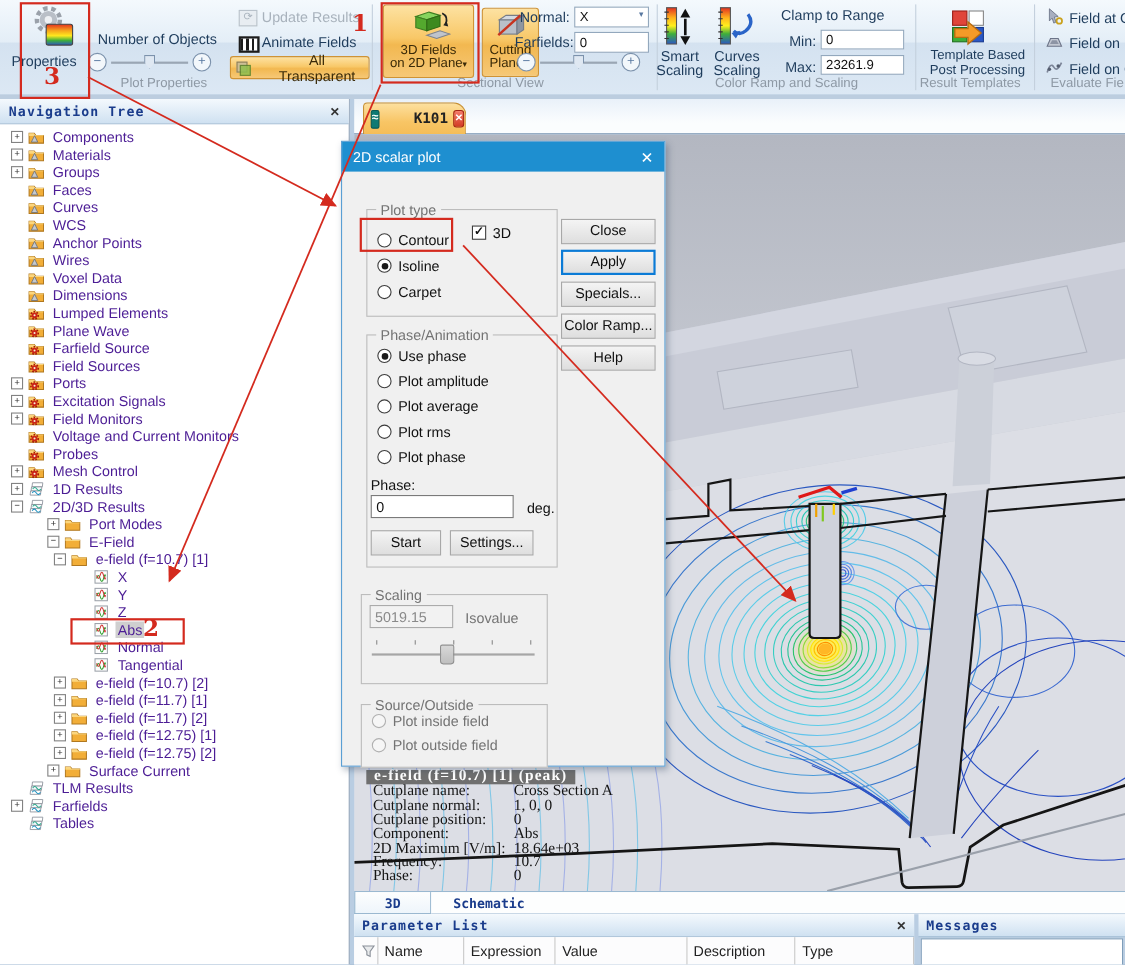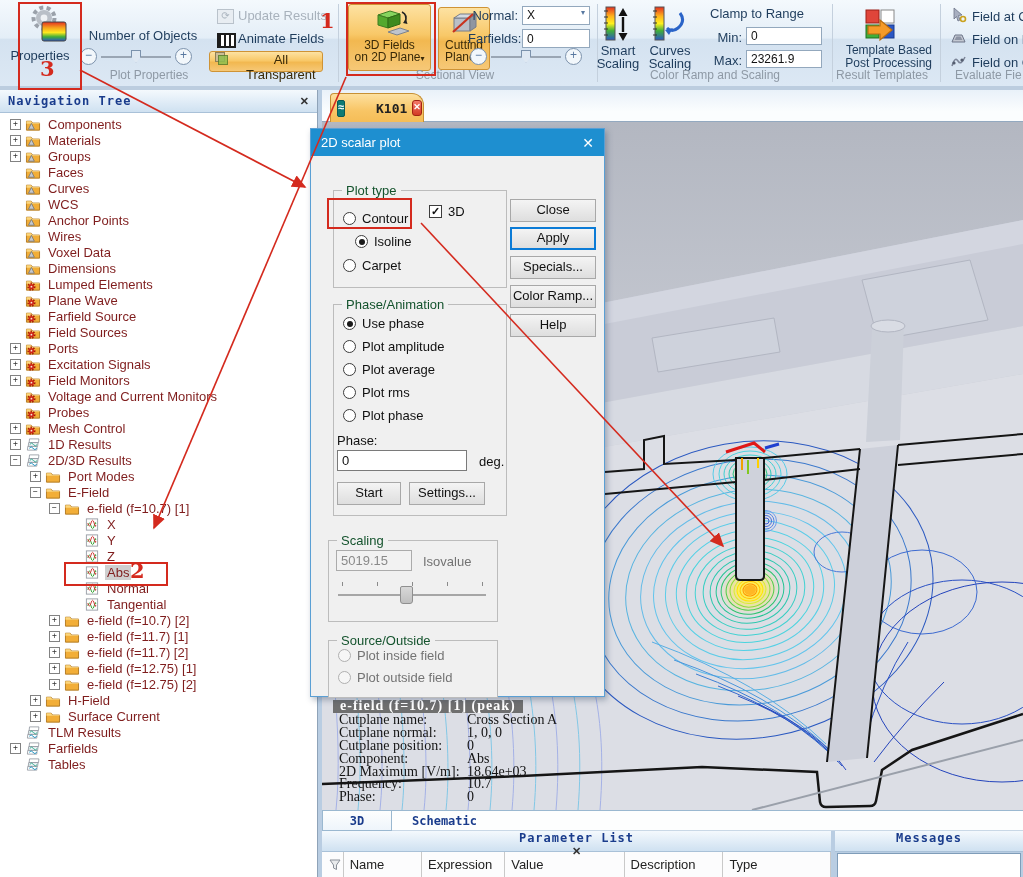--- a/index.html
+++ b/index.html
@@ -27,22 +27,22 @@
     clip-path:polygon(0 0,100% 0,100% 55%,50% 100%,0 55%);}
   .ricon{position:absolute;}
   
   #navpanel{position:absolute;left:0;top:90px;width:318px;height:787px;background:#fff;
     border-right:1px solid #8fa3b8;box-sizing:border-box;}
   .phead{height:22px;background:linear-gradient(#f4f9fd,#cfe1f1);border-bottom:1px solid #a9c1d8;
     display:flex;align-items:center;justify-content:space-between;padding:0 8px;}
   .phead .t{font-family:"DejaVu Sans Mono",monospace;font-size:12px;font-weight:bold;color:#1a3c8c;letter-spacing:1px;}
   .phead .x{font-size:11px;color:#333;font-weight:bold;cursor:default;}
   #tree{padding-top:3px;}
-  .trow{height:16px;display:flex;align-items:center;font-size:13px;color:#7f1d1d;white-space:nowrap;}
-  .d0{padding-left:10px}.d1{padding-left:30px}.d2{padding-left:49px}.d3{padding-left:69px}
+  .trow{height:16px;display:flex;align-items:center;font-size:13px;color:#4c1d95;white-space:nowrap;}
+  .d0{padding-left:10px}.d1{padding-left:43px}.d2{padding-left:49px}.d3{padding-left:69px}
   .exp{flex:0 0 9px;width:9px;height:9px;border:1px solid #828282;background:#fff;margin-right:4px;
     font:8px/8px "DejaVu Sans Mono",monospace;text-align:center;color:#333;box-sizing:content-box;}
   .exp.h{visibility:hidden}
   .exp.p::after{content:"+"}.exp.m::after{content:"\2212"}
   .ticon{flex:0 0 16px;width:16px;height:15px;margin-right:5px;}
   .trow .lbl{padding:0 2px;}
   .trow.sel .lbl{background:#cfcfcf;}
   
   #main{position:absolute;left:322px;top:90px;width:701px;height:787px;}
   #tabbar{position:absolute;left:0;top:0;width:701px;height:32px;
@@ -68,32 +68,32 @@
     border-top:1px solid #9ab8d0;box-sizing:border-box;display:flex;}
   .btab{font-family:"DejaVu Sans Mono",monospace;font-size:12px;font-weight:bold;color:#1a3c8c;
     display:flex;align-items:center;justify-content:center;box-sizing:border-box;height:100%;}
   #btab3d{width:70px;background:linear-gradient(#fdfefe,#eef5fb);border:1px solid #9ab8d0;border-top:none;}
   #btabsch{flex:1;background:#fdfefe;border-bottom:1px solid #c9d8e6;justify-content:flex-start;
     padding-left:20px;font-weight:bold;}
   #panels{position:absolute;left:0;top:741px;width:701px;height:46px;display:flex;gap:4px;}
   #parampanel{width:509px;background:#fff;}
   #msgpanel{flex:1;}
   .pheadb{height:21px;background:linear-gradient(#f4f9fd,#cfe1f1);border-bottom:1px solid #a9c1d8;
-    display:flex;align-items:center;justify-content:space-between;padding:0 7px;box-sizing:border-box;flex-direction:column;}
+    display:flex;align-items:center;justify-content:space-between;padding:0 7px;box-sizing:border-box;}
   #paramhdr{display:flex;height:25px;background:#fcfcfd;font-size:13px;color:#222;}
   #paramhdr .pc{border-right:1px solid #c9c9c9;display:flex;align-items:center;padding-left:6px;box-sizing:border-box;}
   #msgbody{height:24px;background:#fff;border:1px solid #7f9db9;margin:1px 2px;}
   
   #dialog{position:absolute;left:310px;top:128px;width:295px;height:569px;background:#f0f0f0;
     border:1px solid #5a9fd4;box-shadow:2px 3px 6px rgba(40,60,90,.35);box-sizing:border-box;}
   #dtitle{height:27px;background:#1e8fd0;color:#fff;font-size:13px;display:flex;align-items:center;
     justify-content:space-between;padding:0 10px;}
   #dtitle .dx{font-size:14px;}
   .gbox{position:absolute;border:1px solid #bcbcbc;background:#f0f0f0;}
-  .glbl{position:absolute;top:-8px;left:8px;background:#f0f0f0;padding:0 4px;font-size:13px;color:#14532d;}
+  .glbl{position:absolute;top:-8px;left:8px;background:#f0f0f0;padding:0 4px;font-size:13px;color:#737373;}
   .drow{position:absolute;display:flex;align-items:center;gap:6px;font-size:13px;color:#111;white-space:nowrap;}
   .radio{width:13px;height:13px;border:1px solid #3c3c3c;border-radius:50%;background:#fff;
     box-sizing:border-box;position:relative;flex:0 0 13px;}
   .radio.on::after{content:"";position:absolute;left:2.5px;top:2.5px;width:6px;height:6px;border-radius:50%;background:#1a1a1a;}
   .radio.dis{border-color:#b0b0b0;background:#f6f6f6;}
   .dis-t{color:#737373;}
   .chk{width:13px;height:13px;border:1px solid #3c3c3c;background:#fff;box-sizing:border-box;
     font-size:11px;line-height:11px;text-align:center;color:#111;font-weight:bold;flex:0 0 13px;}
   .dbtn{position:absolute;left:199px;width:86px;height:23px;background:linear-gradient(#f4f4f4,#dedede);
     border:1px solid #a8a8a8;box-sizing:border-box;font-size:13px;color:#111;text-align:center;line-height:20px;}
@@ -150,21 +150,21 @@
       <span class="scirc">+</span>
     </div>
     <div class="r-grp" style="left:84px;top:68px;width:130px">Plot Properties</div>
 
     <div class="ricon" style="left:217px;top:9px;width:15px;height:13px;border:1px solid #b9c2cb;background:#e8edf2;
          color:#aab4be;font-size:10px;line-height:12px;text-align:center">⟳</div>
     <div class="r-lbl r-gray" style="left:238px;top:8px">Update Results</div>
     <div class="ricon" style="left:217px;top:33px;width:15px;height:11px;border:2px solid #1c1c1c;
          background:repeating-linear-gradient(90deg,#1c1c1c 0 2px,#fff 2px 5px)"></div>
     <div class="r-lbl" style="left:238px;top:31px">Animate Fields</div>
-    <div class="rbtn-or" style="left:209px;top:51px;width:114px;height:21px;display:flex;gap:19px;padding:0 5px">
+    <div class="rbtn-or" style="left:209px;top:51px;width:127px;height:21px;display:flex;align-items:center;gap:19px;padding:0 5px">
       <span style="position:relative;width:13px;height:12px">
         <span style="position:absolute;left:0;top:0;width:8px;height:8px;background:#cdbd96;border:1px solid #8f8057"></span>
         <span style="position:absolute;left:3px;top:3px;width:8px;height:8px;background:#8fbf4d;border:1px solid #567d2a;opacity:.85"></span>
       </span>
       <span style="font-size:13px">All Transparent</span>
     </div>
 
     <div class="rbtn-or" style="left:348px;top:4px;width:83px;height:67px">
       <svg width="40" height="28" style="margin-top:3px">
         <path d="M8 7 L20 3 L30 6 L18 10 Z" fill="#86d45e" stroke="#3f7d22"></path>
@@ -586,27 +586,20 @@
         </div>
 
         <div class="trow d2">
           <span class="exp p"></span>
           <svg class="ticon" viewBox="0 0 16 16">
             <use href="#ic-folder"></use>
           </svg>
           <span class="lbl">e-field (f=12.75) [2]</span>
         </div>
 
-        <div class="trow d1">
-          <span class="exp p"></span>
-          <svg class="ticon" viewBox="0 0 16 16">
-            <use href="#ic-folder"></use>
-          </svg>
-          <span class="lbl">H-Field</span>
-        </div>
 
         <div class="trow d1">
           <span class="exp p"></span>
           <svg class="ticon" viewBox="0 0 16 16">
             <use href="#ic-folder"></use>
           </svg>
           <span class="lbl">Surface Current</span>
         </div>
 
         <div class="trow d0">
@@ -867,21 +860,21 @@
     </div>
     <div style="position:relative;width:100%;height:540px">
 
       <div class="gbox" style="left:22px;top:34px;width:172px;height:96px">
         <span class="glbl">Plot type</span>
       </div>
       <div class="drow" style="left:32px;top:55px">
         <span class="radio"></span>
         <span>Contour</span>
         </div>
-      <div class="drow" style="left:44px;top:78px">
+      <div class="drow" style="left:32px;top:78px">
         <span class="radio on"></span>
         <span>Isoline</span>
         </div>
       <div class="drow" style="left:32px;top:102px">
         <span class="radio"></span>
         <span>Carpet</span>
         </div>
       <div class="drow" style="left:118px;top:48px">
         <span class="chk">✓</span>
         <span>3D</span>

